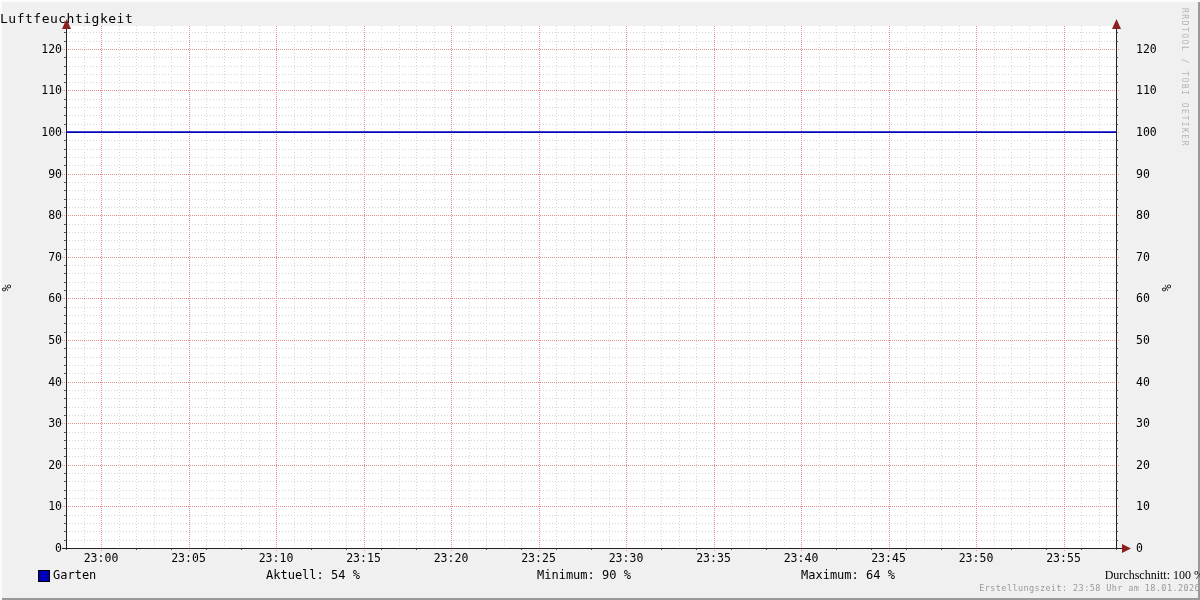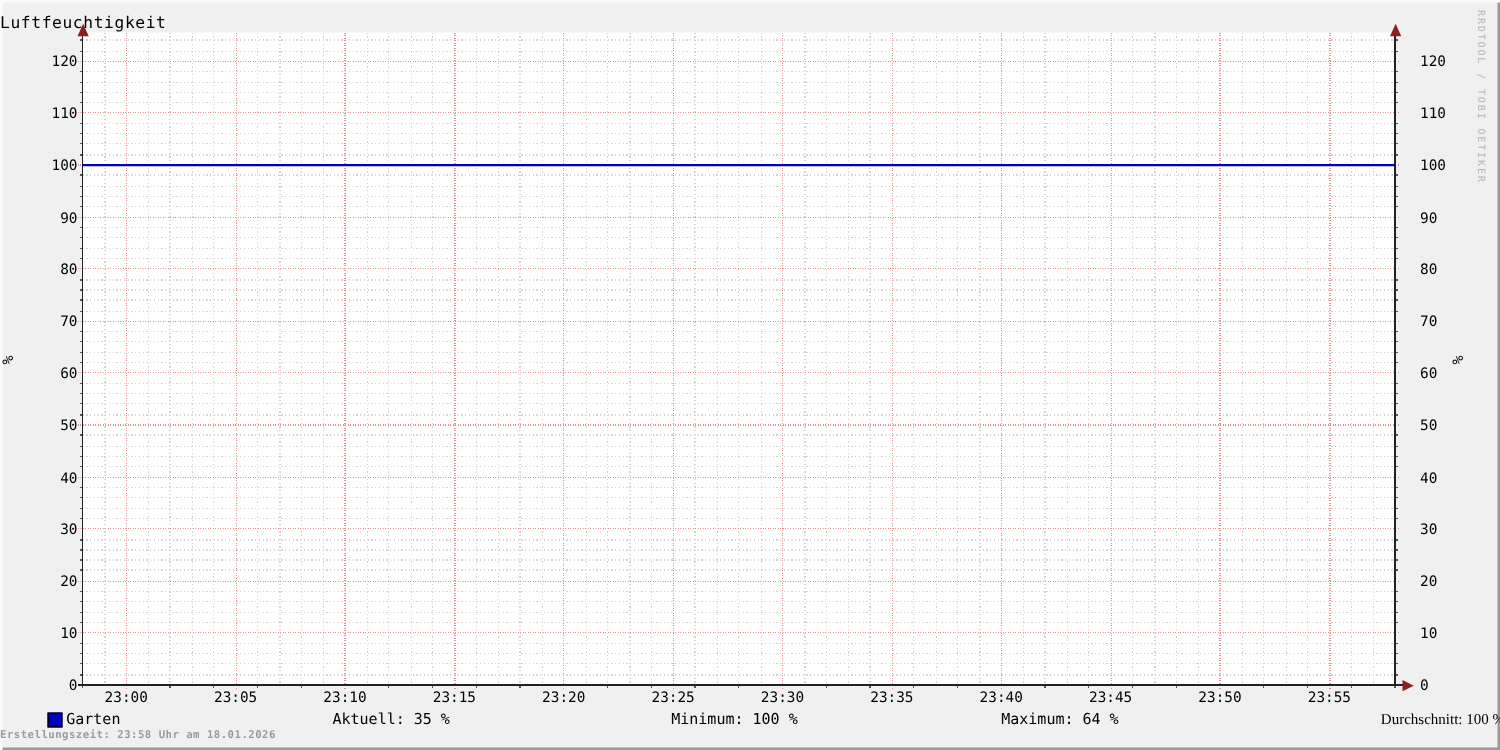--- a/index.html
+++ b/index.html
@@ -34,21 +34,21 @@
     border:1px solid #000;background:#0000b8;
   }
   .legend-series-label{position:absolute;left:29px;top:0;}
   .stat{position:absolute;top:0;white-space:pre;}
   .stat.aktuell{left:242px;}
   .stat.minimum{left:513px;}
   .stat.maximum{left:777px;}
   .stat.durchschnitt{right:20px;font-family:Liberation Serif, serif;}
   .footer{
     position:absolute;left:0;top:583px;width:100%;
-    text-align:left;font-size:8.5px;letter-spacing:0.4px;color:#9a9a9a;font-weight:bold;
+    text-align:right;font-size:8.5px;letter-spacing:0.4px;color:#9a9a9a;
   }
 </style>
 </head>
 <body>
 
 <div class="graph">
   <svg id="chart-svg" width="1200" height="600">
       <rect x="66" y="26" width="1050" height="522" fill="#ffffff"></rect>
       <g shape-rendering="crispEdges">
         <line x1="66" y1="540" x2="1116" y2="540" stroke="#d5d5d5" stroke-width="1" stroke-dasharray="1,2"></line>
@@ -355,20 +355,20 @@
       </g>
     </svg>
   <div class="title">Luftfeuchtigkeit</div>
   <div class="vlabel left">%</div>
   <div class="vlabel right">%</div>
   <div class="watermark">RRDTOOL / TOBI OETIKER</div>
 
   <div class="legend-row">
     <span class="legend-swatch" style="background: rgb(0, 0, 184);"></span>
     <span class="legend-series-label">Garten</span>
-    <span class="stat aktuell">Aktuell: 35 %</span>
-    <span class="stat minimum">Minimum: 100 %</span>
+    <span class="stat aktuell">Aktuell: 54 %</span>
+    <span class="stat minimum">Minimum: 90 %</span>
     <span class="stat maximum">Maximum: 64 %</span>
     <span class="stat durchschnitt">Durchschnitt: 100 %</span>
   </div>
 
   <div class="footer">Erstellungszeit: 23:58 Uhr am 18.01.2026</div>
 </div>
 
 </body></html>

